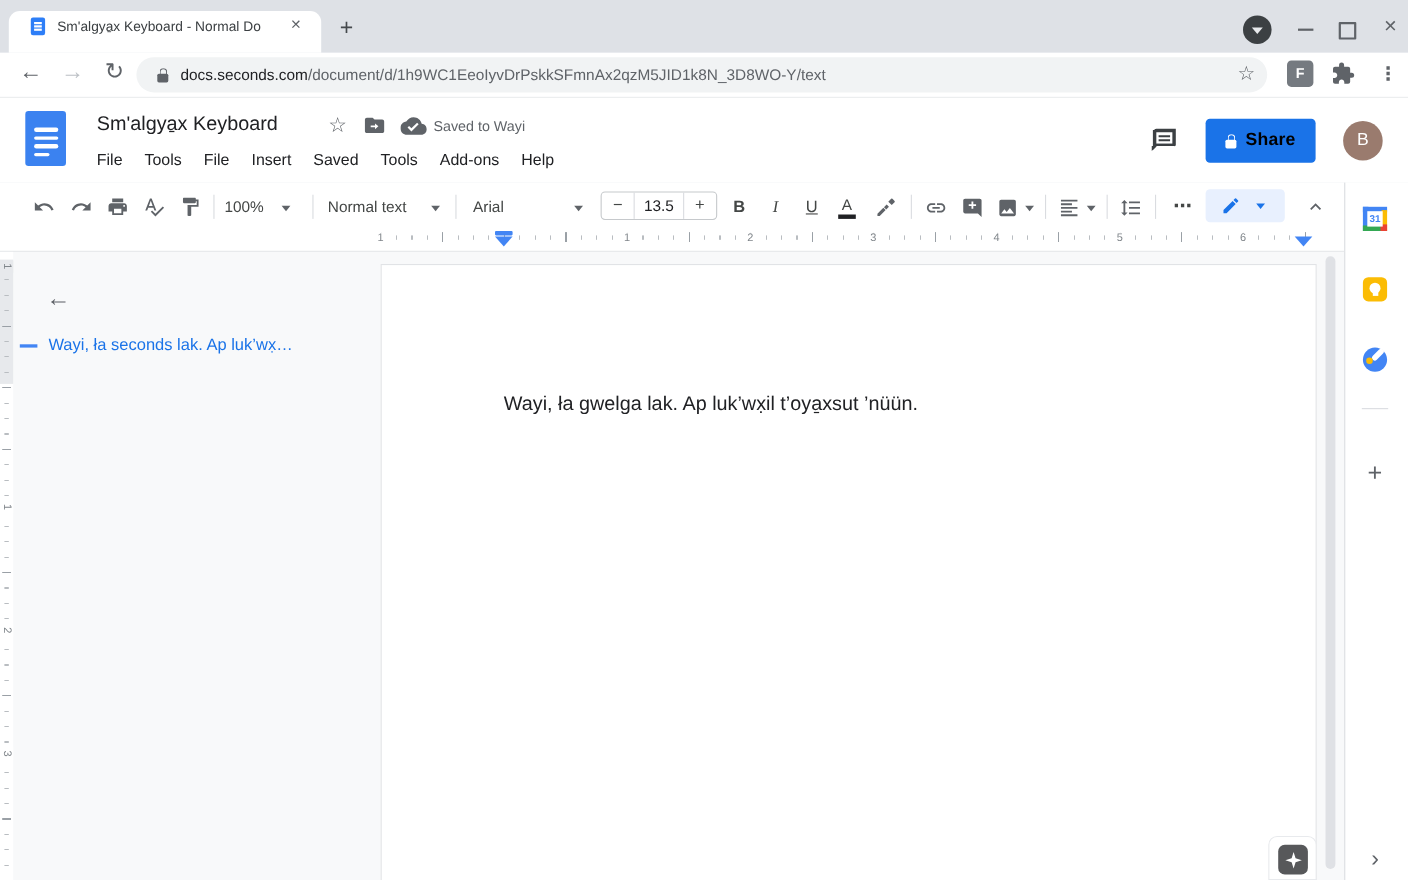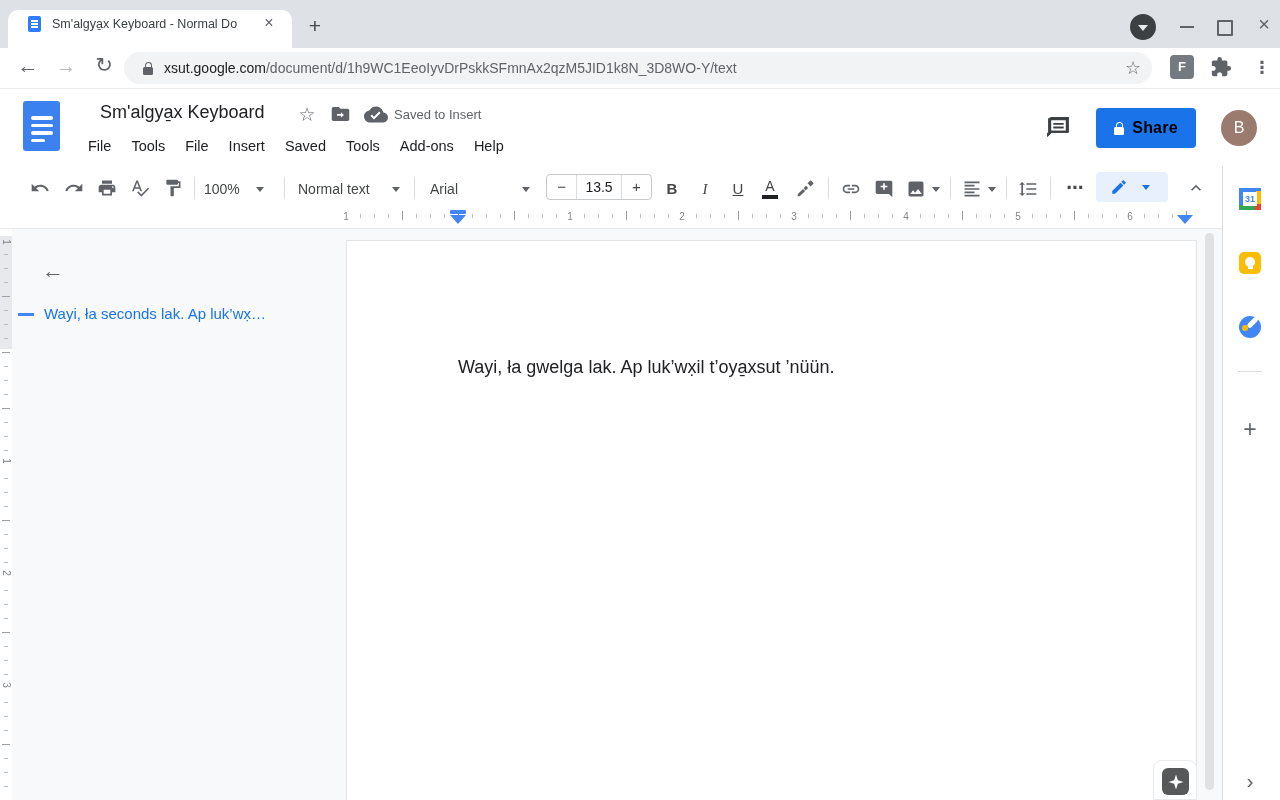--- a/index.html
+++ b/index.html
@@ -45,47 +45,47 @@
 <div class="abs" style="left:53px;top:54px;width:26px;height:28px;font-size:21px;color:#bdc1c6;text-align:center;">→</div>
 <div class="abs" style="left:91px;top:53px;width:26px;height:28px;font-size:21px;color:#5f6368;text-align:center;">↻</div>
 
 <div class="abs" style="left:124px;top:52px;width:1028px;height:32px;background:#f1f3f4;border-radius:16px;"></div>
 
 <div class="abs" style="left:143px;top:62px;width:10px;height:14px;">
   <div class="abs" style="left:1.5px;top:0;width:7px;height:8px;border:1.5px solid #5f6368;border-bottom:none;border-radius:4px 4px 0 0;box-sizing:border-box;"></div>
   <div class="abs" style="left:0;top:5px;width:10px;height:8px;background:#5f6368;border-radius:1.5px;"></div>
 </div>
 <div class="abs" style="left:164px;top:60px;width:950px;height:18px;font-size:14px;white-space:nowrap;overflow:hidden;">
-  <span style="color:#202124;">xsut.google.com</span><span style="color:#5f6368;">/document/d/1h9WC1EeoIyvDrPskkSFmnAx2qzM5JID1k8N_3D8WO-Y/text</span>
+  <span style="color:#202124;">docs.seconds.com</span><span style="color:#5f6368;">/document/d/1h9WC1EeoIyvDrPskkSFmnAx2qzM5JID1k8N_3D8WO-Y/text</span>
 </div>
 <div class="abs" style="left:1122px;top:57px;width:22px;height:22px;font-size:18px;color:#5f6368;text-align:center;">☆</div>
 
 <div class="abs" style="left:1170px;top:55px;width:24px;height:24px;background:#757a80;border-radius:4px;color:#fff;font-size:13px;font-weight:bold;text-align:center;line-height:24px;">F</div>
 <svg class="abs" style="left:1210px;top:56px;" width="22" height="22" viewBox="0 0 24 24">
     <path class="ico" d="M20.5 11H19V7c0-1.1-.9-2-2-2h-4V3.5a2.5 2.5 0 0 0-5 0V5H4c-1.1 0-1.99.9-1.99 2v3.8H3.5c1.49 0 2.7 1.21 2.7 2.7s-1.21 2.7-2.7 2.7H2V20c0 1.1.9 2 2 2h3.8v-1.5c0-1.49 1.21-2.7 2.7-2.7 1.49 0 2.7 1.21 2.7 2.7V22H17c1.1 0 2-.9 2-2v-4h1.5a2.5 2.5 0 0 0 0-5z"></path>
   </svg>
 <div class="abs" style="left:1252px;top:55px;width:20px;height:26px;font-size:17px;color:#5f6368;text-align:center;line-height:26px;font-weight:bold;">⋮</div>
 
 <div class="abs" style="left:0;top:89px;width:1280px;height:77px;background:#fff;border-bottom:1px solid #e8eaed;"></div>
 
 <div class="abs" style="left:23px;top:101px;width:37px;height:50px;background:#3b82f0;border-radius:3px;">
   <div class="abs" style="left:8px;top:15px;width:22px;height:3.5px;background:#fff;border-radius:2px;"></div>
   <div class="abs" style="left:8px;top:22.5px;width:22px;height:3.5px;background:#fff;border-radius:2px;"></div>
   <div class="abs" style="left:8px;top:30px;width:22px;height:3.5px;background:#fff;border-radius:2px;"></div>
   <div class="abs" style="left:8px;top:37.5px;width:14px;height:3.5px;background:#fff;border-radius:2px;"></div>
 </div>
-<div class="abs" style="left:100px;top:102px;height:24px;font-size:18px;color:#202124;white-space:nowrap;">Sm'algya̱x Keyboard</div>
+<div class="abs" style="left:88px;top:102px;height:24px;font-size:18px;color:#202124;white-space:nowrap;">Sm'algya̱x Keyboard</div>
 <div class="abs" style="left:296px;top:103px;width:22px;height:22px;font-size:19px;color:#5f6368;text-align:center;">☆</div>
 <svg class="abs" style="left:330px;top:105px;" width="21" height="18" viewBox="0 0 24 20">
     <path class="ico" d="M20 4h-8l-2-2H4C2.9 2 2 2.9 2 4v12c0 1.1.9 2 2 2h16c1.1 0 2-.9 2-2V6c0-1.1-.9-2-2-2zm-7.5 10v-2H8v-2h4.5V8l3.5 3-3.5 3z"></path>
   </svg>
 <svg class="abs" style="left:364px;top:106px;" width="24" height="17" viewBox="0 0 24 17">
     <path class="ico" d="M19.35 6.54C18.67 3.09 15.64.5 12 .5 9.11.5 6.6 2.14 5.35 4.54 2.34 4.86 0 7.41 0 10.5c0 3.31 2.69 6 6 6h13c2.76 0 5-2.24 5-5 0-2.64-2.05-4.78-4.65-4.96zM10 13.5 6.5 10l1.41-1.41L10 10.67 15.18 5.5l1.41 1.41L10 13.5z"></path>
   </svg>
-<div class="abs" style="left:394px;top:107px;font-size:13px;color:#5f6368;line-height:16px;">Saved to Insert</div>
+<div class="abs" style="left:394px;top:107px;font-size:13px;color:#5f6368;line-height:16px;">Saved to Wayi</div>
 
 <div class="abs" style="left:78px;top:133px;height:26px;display:flex;">
   <span class="menu-item">File</span>
   <span class="menu-item">Tools</span>
   <span class="menu-item">File</span>
   <span class="menu-item">Insert</span>
   <span class="menu-item">Saved</span>
   <span class="menu-item">Tools</span>
   <span class="menu-item">Add-ons</span>
   <span class="menu-item">Help</span>

